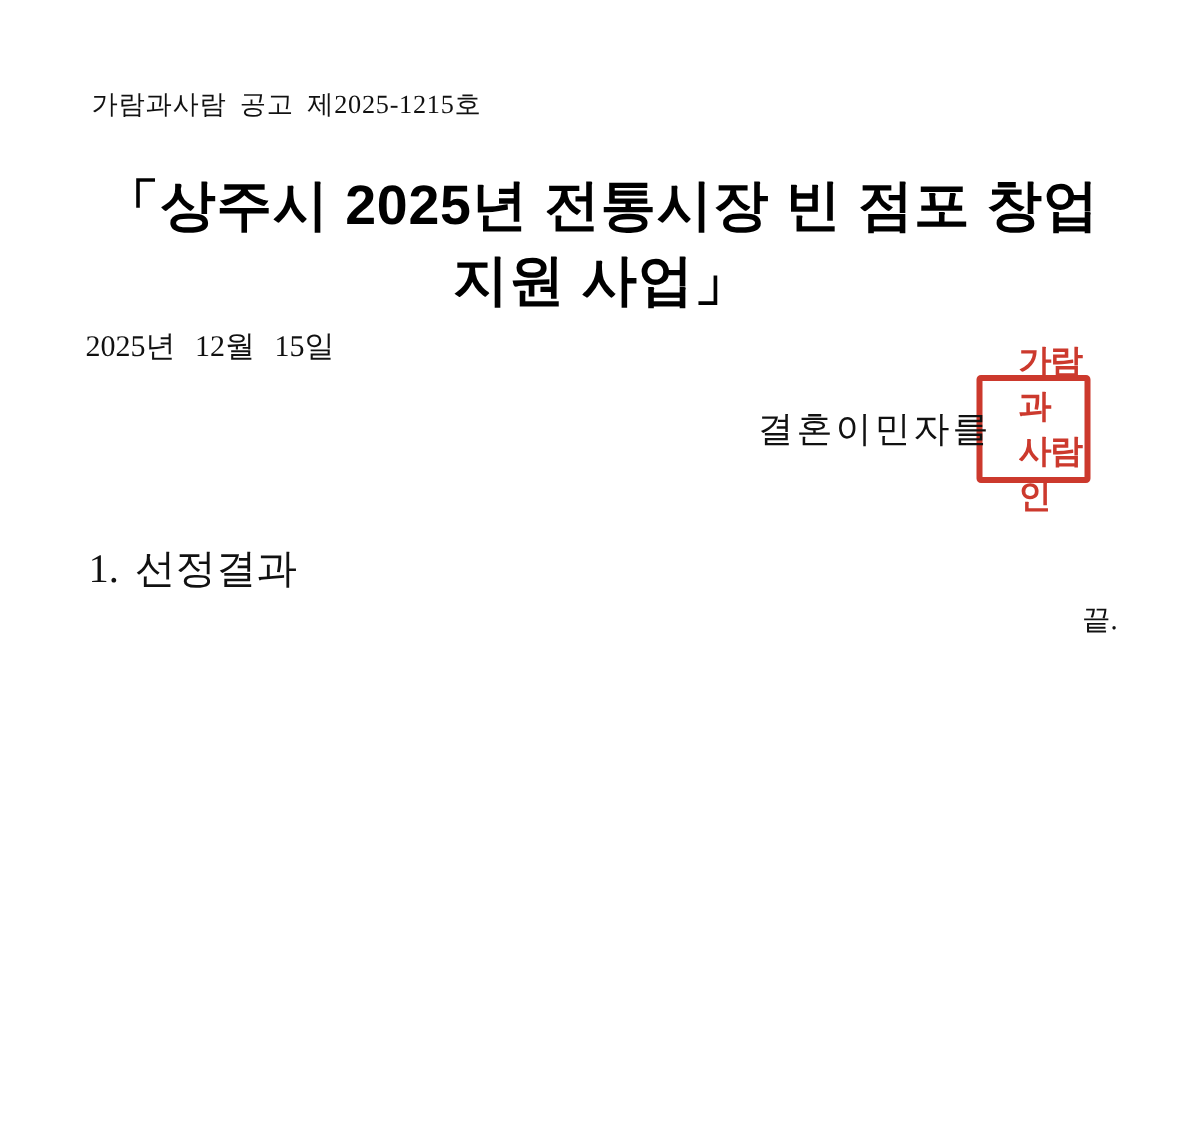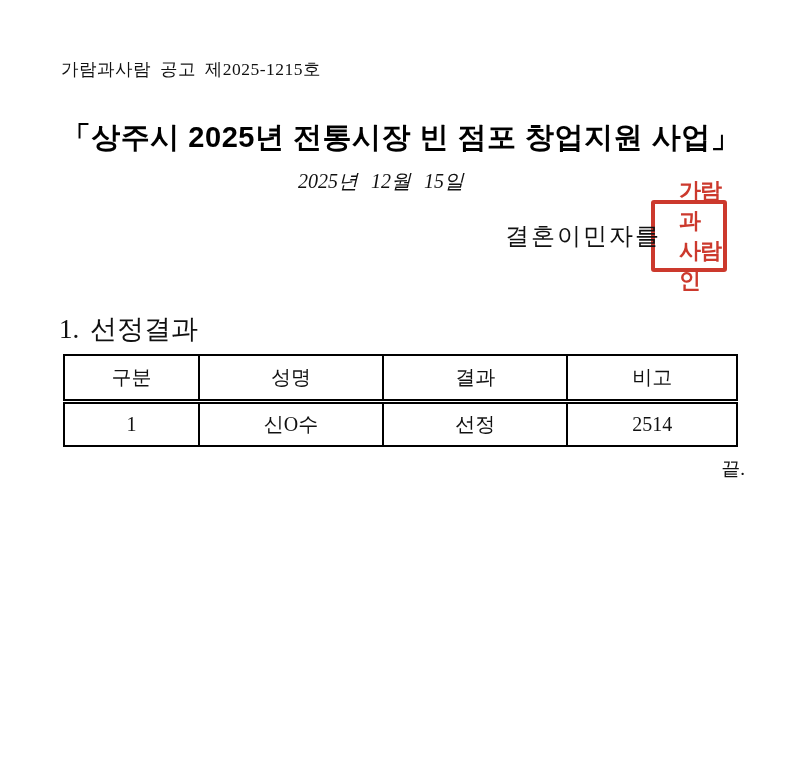--- a/index.html
+++ b/index.html
@@ -23,44 +23,43 @@
     line-height: 22px;
     letter-spacing: 0.5px;
     margin-left: 4px;
     word-spacing: 4px;
   }
   .doc-title {
     margin: 32px 0 0 0;
     text-align: center;
     font-family: "Liberation Sans", "DejaVu Sans", sans-serif;
     font-weight: 700;
-    font-size: 29px;
+    font-size: 37px;
     line-height: 50px;
     letter-spacing: 0.5px;
     color: #000000;
   }
   .doc-title .t-line2 {
     word-spacing: 10px;
   }
   .body-par {
     margin: 38px 0 0 0;
     font-size: 21px;
     line-height: 37px;
     text-align: justify;
     word-spacing: 6px;
     text-indent: 12px;
   }
   .date-line {
     margin-top: 5px;
-    text-align: center;
+    text-align: left;
     padding-right: 40px;
     font-size: 20px;
     line-height: 28px;
     word-spacing: 8px;
-    font-style: italic;
   }
   .signature-row {
     margin-top: 5px;
     display: flex;
     justify-content: flex-end;
     align-items: center;
     height: 72px;
     padding-right: 18px;
   }
   .issuer-name {
@@ -149,34 +148,16 @@
   <div class="signature-row">
     <span class="issuer-name">결혼이민자를</span>
     <span class="seal">
       <span>가람과</span>
       <span>사람인</span>
     </span>
   </div>
 
   <div class="section-title">1. 선정결과</div>
 
-  <table class="result-table">
-    <thead>
-      <tr>
-        <th class="col-gubun">구분</th>
-        <th class="col-name">성명</th>
-        <th class="col-result">결과</th>
-        <th class="col-note">비고</th>
-      </tr>
-    </thead>
-    <tbody>
-      <tr>
-        <td>1</td>
-        <td>신O수</td>
-        <td>선정</td>
-        <td>2514</td>
-      </tr>
-    </tbody>
-  </table>
 
   <div class="end-mark">끝.</div>
 
 </div>
 
 </body></html>

